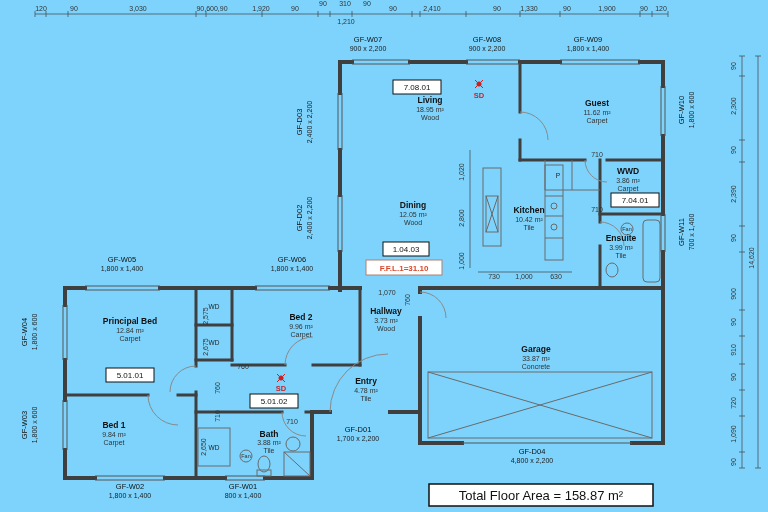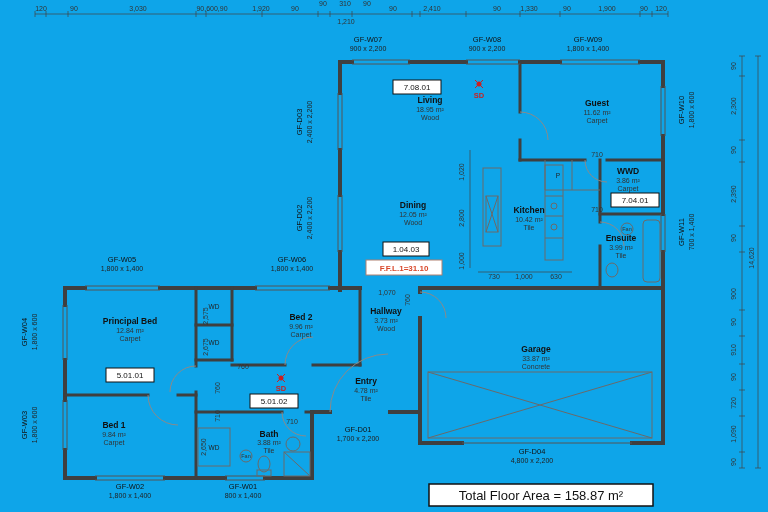--- a/index.html
+++ b/index.html
@@ -1,16 +1,16 @@
 <!DOCTYPE html>
 <html><head>
 <meta charset="utf-8">
 <style>
   html,body{margin:0;padding:0;background:#ffffff;}
-  .canvas{position:relative;width:768px;height:512px;background:#0ea5e9;overflow:hidden;}
+  .canvas{position:relative;width:768px;height:512px;background:#7dd3fc;overflow:hidden;}
   svg{display:block;}
   text{font-family:"Liberation Sans", sans-serif;text-anchor:middle;}
   .dim{font-size:7px;fill:#333;}
   .oid{font-size:7.5px;fill:#111;}
   .osz{font-size:7px;fill:#222;}
   .rname{font-size:8.5px;font-weight:bold;fill:#111;}
   .rsub{font-size:7px;fill:#333;}
   .ref{font-size:8px;fill:#111;}
   .red{fill:#cc1f1f;font-weight:bold;font-size:7.5px;}
   .ffltxt{font-size:8px;font-weight:bold;fill:#d9482b;}

